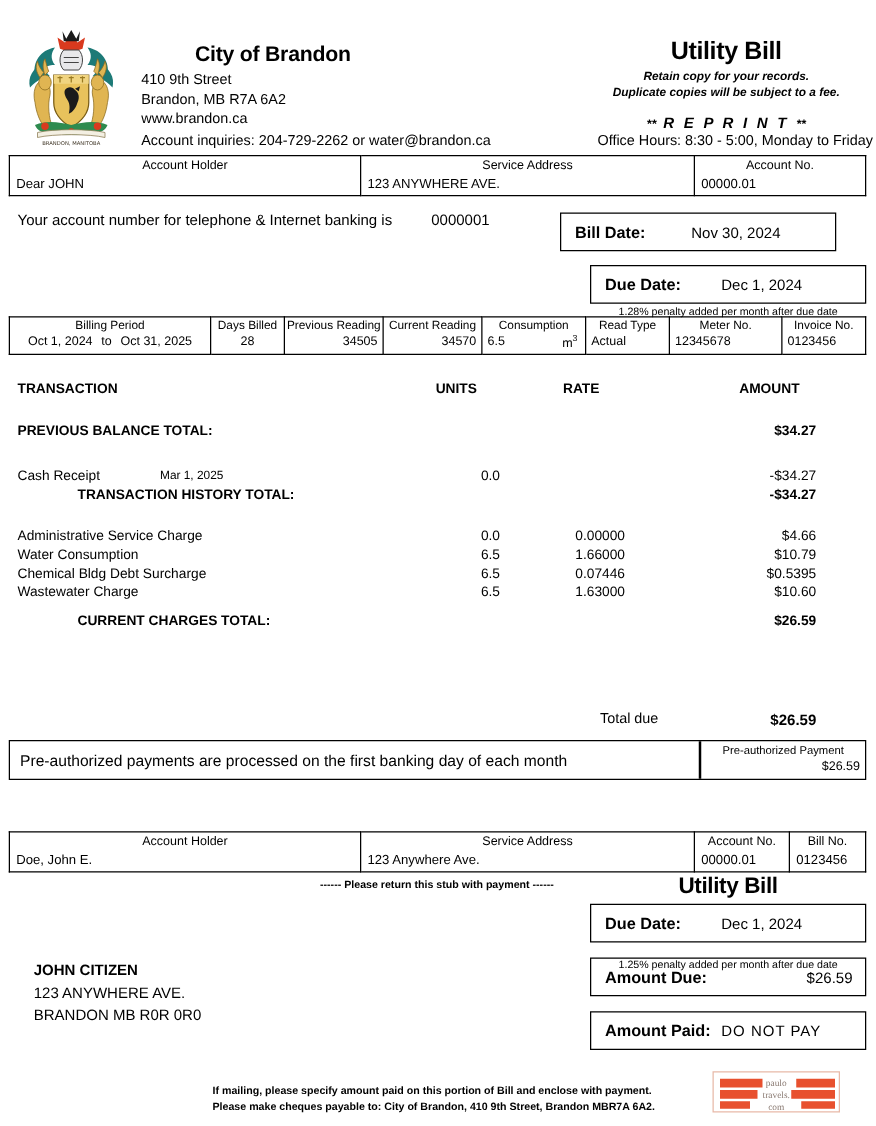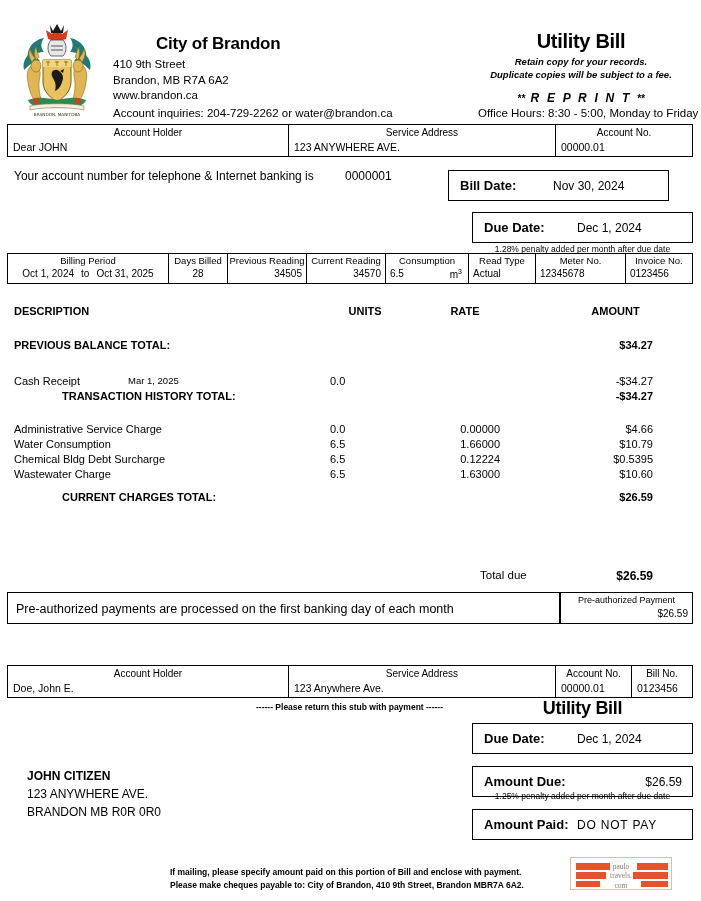--- a/index.html
+++ b/index.html
@@ -193,21 +193,21 @@
     top: 305px;
     width: 701px;
   }
   .chg-row {
     position: relative;
     height: 15px;
     font-size: 11px;
   }
   .chg-desc { position: absolute; left: 14px; }
   .chg-desc2 { position: absolute; left: 128px; font-size: 9.5px; }
-  .chg-units { position: absolute; left: 330px; width: 70px; text-align: left; }
+  .chg-units { position: absolute; left: 330px; width: 70px; text-align: right; }
   .chg-rate  { position: absolute; left: 430px; width: 70px; text-align: right; }
   .chg-amt   { position: absolute; left: 578px; width: 75px; text-align: right; }
   .bold { font-weight: bold; }
   .hdr-row { font-size: 11px; font-weight: bold; }
   .hdr-row .chg-units,
   .hdr-row .chg-rate,
   .hdr-row .chg-amt { text-align: center; }
   .chg-label-indent { position: absolute; left: 62px; font-weight: bold; }
 
   
@@ -258,21 +258,21 @@
   #stub-title {
     position: absolute;
     left: 472px; top: 698px; width: 221px;
     text-align: center;
     font-size: 18px; font-weight: bold;
     letter-spacing: -0.3px;
   }
   #stub-due-box   { left: 472px; top: 723px; width: 221px; }
   #stub-amount-due-box { left: 472px; top: 766px; width: 221px; }
   #stub-amount-paid-box { left: 472px; top: 809px; width: 221px; }
-  #penalty-stub { left: 472px; top: 791px; width: 221px; }
+  #penalty-stub { left: 472px; top: 766px; width: 221px; }
 
   #stub-due-box .val { left: 104px; }
   #stub-amount-due-box .val { left: 104px; width: 105px; text-align: right; }
   #stub-amount-paid-box .val { left: 104px; font-size: 12px; letter-spacing: 0.8px; }
 
   
   #mail-address {
     position: absolute;
     left: 27px; top: 767px;
     font-size: 12px;
@@ -466,21 +466,21 @@
         <div class="bp-head-two">Invoice No.</div>
         <div class="bp-val-two">0123456</div>
       </td>
     </tr>
   </tbody>
     </table>
 
   <div class="charges">
 
     <div class="chg-row hdr-row" style="height:34px">
-      <span class="chg-desc">DESCRIPTION</span>
+      <span class="chg-desc">TRANSACTION</span>
       <span class="chg-units">UNITS</span>
       <span class="chg-rate">RATE</span>
       <span class="chg-amt">AMOUNT</span>
     </div>
 
     <div class="chg-row" style="height:36px">
       <span class="chg-desc bold">PREVIOUS BALANCE TOTAL:</span>
       <span class="chg-amt bold">$34.27</span>
     </div>
 
@@ -505,21 +505,21 @@
     </div>
     <div class="chg-row">
       <span class="chg-desc">Water Consumption</span>
       <span class="chg-units">6.5</span>
       <span class="chg-rate">1.66000</span>
       <span class="chg-amt">$10.79</span>
     </div>
     <div class="chg-row">
       <span class="chg-desc">Chemical Bldg Debt Surcharge</span>
       <span class="chg-units">6.5</span>
-      <span class="chg-rate">0.12224</span>
+      <span class="chg-rate">0.07446</span>
       <span class="chg-amt">$0.5395</span>
     </div>
     <div class="chg-row">
       <span class="chg-desc">Wastewater Charge</span>
       <span class="chg-units">6.5</span>
       <span class="chg-rate">1.63000</span>
       <span class="chg-amt">$10.60</span>
     </div>
 
     <div class="chg-row" style="height:22px;margin-top:8px">

